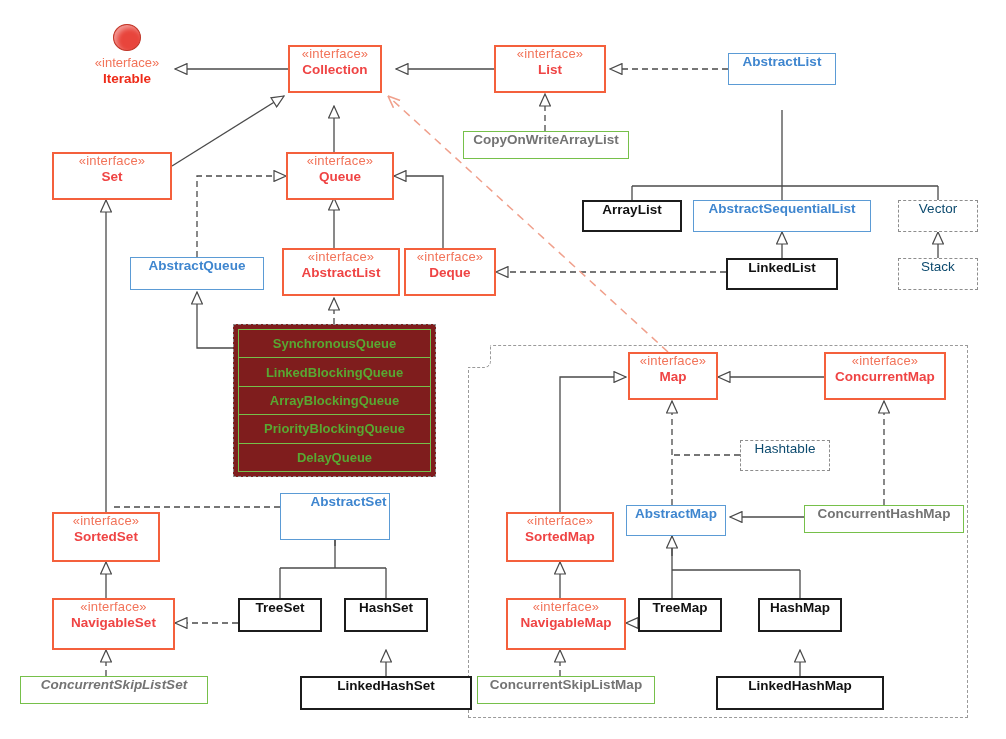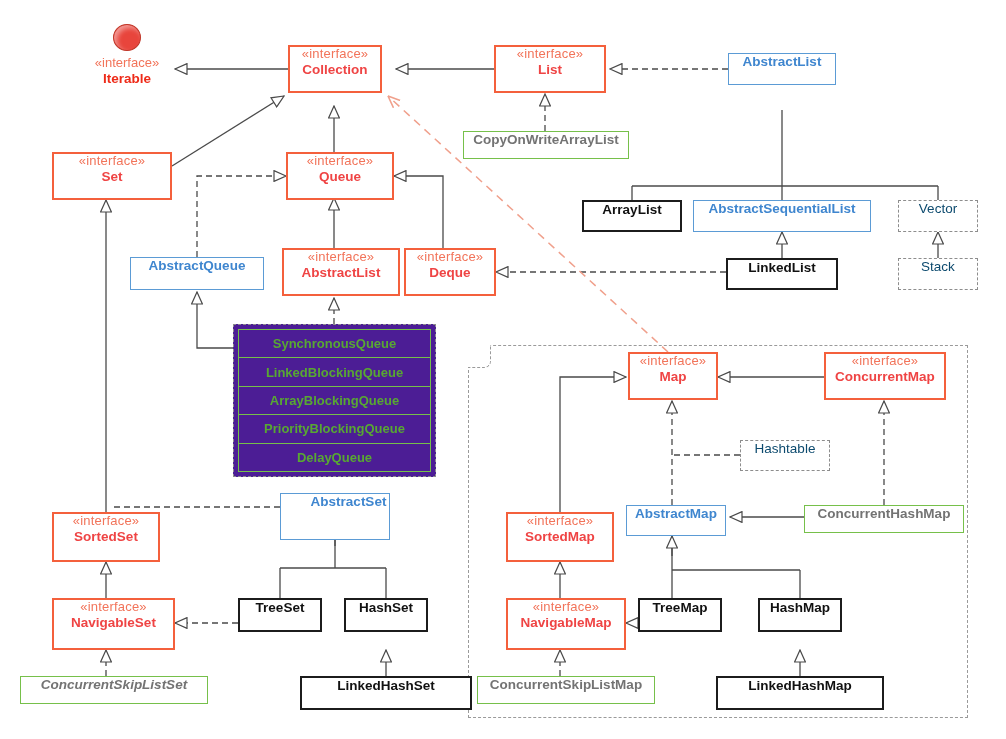--- a/index.html
+++ b/index.html
@@ -67,21 +67,21 @@
     background:#e8453c;
     border:1.5px solid #c0392b;
     box-shadow: inset 3px 3px 5px rgba(255,255,255,.45);
     margin-bottom:5px;
   }
 
   
   #group-blockingqueues{
     position:absolute;
     border:1px dashed #8d8d8d;
-    background:#4c1d95;
+    background:#7f1d1d;
     box-sizing:border-box;
     padding:4px;
   }
   #group-blockingqueues .inner{
     border:1.5px solid #76c04a;
     box-sizing:border-box;
     height:100%;
     display:flex;flex-direction:column;
   }
   #group-blockingqueues .gq{

